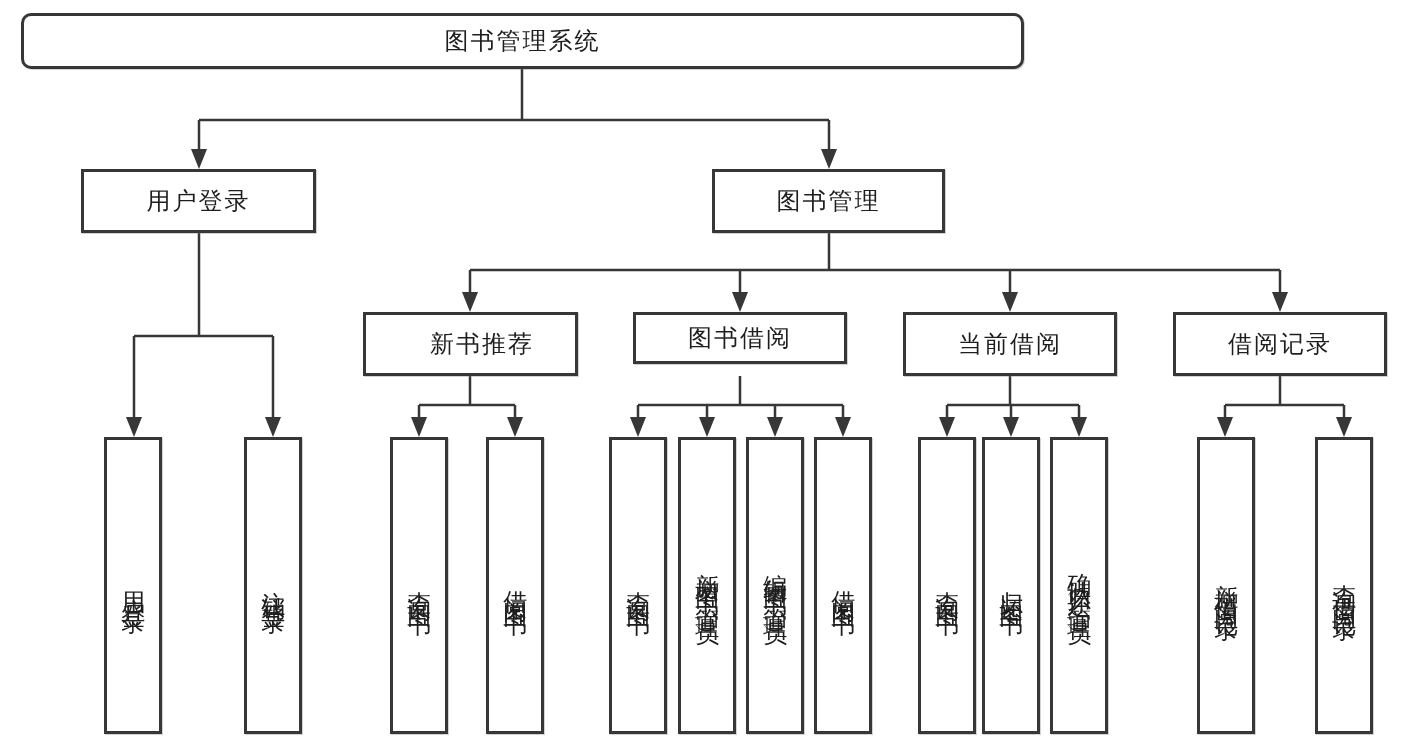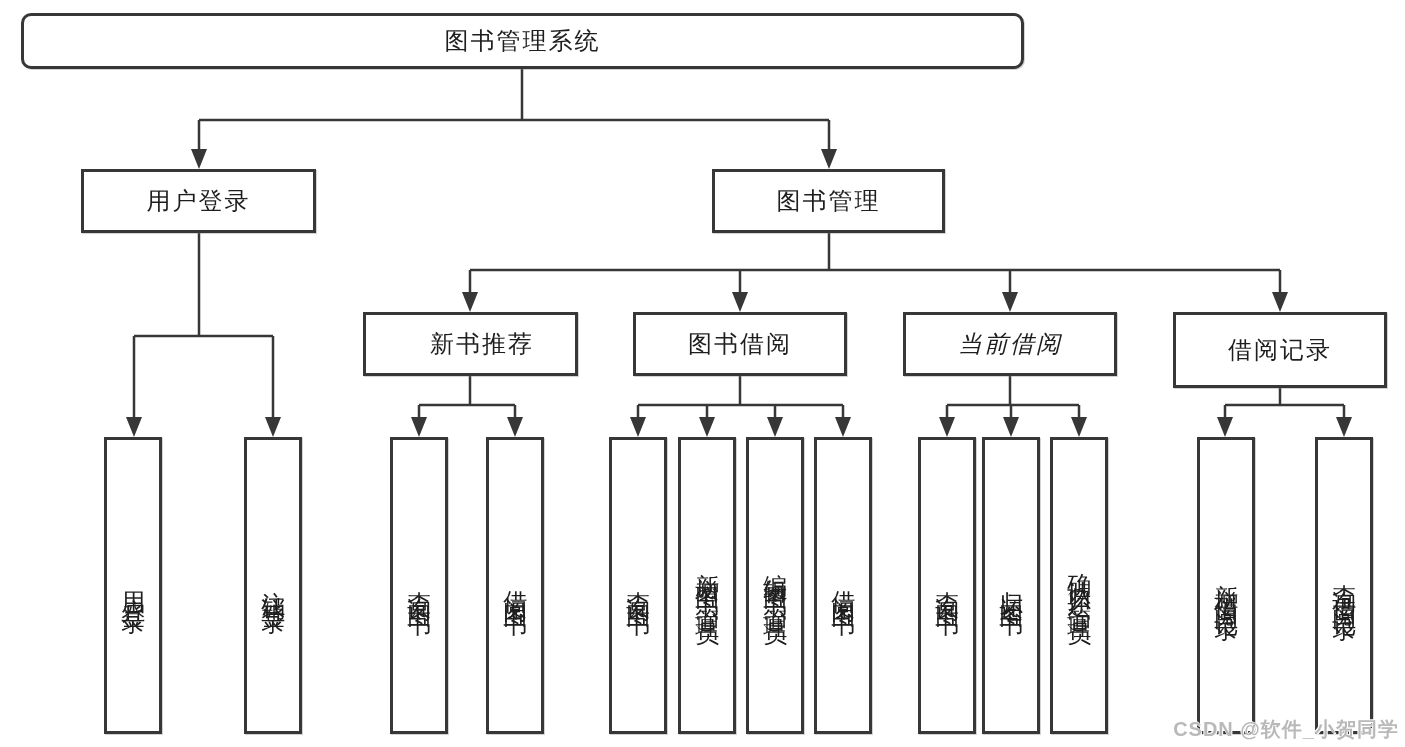--- a/index.html
+++ b/index.html
@@ -47,23 +47,23 @@
     text-orientation: mixed;
     letter-spacing: 7px;
     font-size: 24px;
     padding: 4px 0;
   }
   
   .n-root  { left: 21px;  top: 13px;  width: 1003px; height: 56px; border-radius: 10px; }
   .n-ul    { left: 81px;  top: 169px; width: 235px;  height: 64px; }
   .n-bm    { left: 712px; top: 169px; width: 233px;  height: 64px; }
   .n-nb    { left: 363px; top: 312px; width: 215px;  height: 64px; padding-left: 23px; }
-  .n-bb    { left: 633px; top: 312px; width: 214px;  height: 64px; }
-  .n-cb    { left: 903px; top: 312px; width: 214px;  height: 64px; font-style: italic; }
-  .n-br    { left: 1173px;top: 312px; width: 214px;  height: 76px; }
+  .n-bb    { left: 633px; top: 312px; width: 214px;  height: 52px; }
+  .n-cb    { left: 903px; top: 312px; width: 214px;  height: 64px; }
+  .n-br    { left: 1173px;top: 312px; width: 214px;  height: 64px; }
   
   .leaf { top: 437px; width: 58px; height: 297px; }
   .l-1  { left: 104px;  }
   .l-2  { left: 244px;  }
   .l-3  { left: 390px;  }
   .l-4  { left: 486px;  }
   .l-5  { left: 609px;  }
   .l-6  { left: 678px;  }
   .l-7  { left: 746px;  }
   .l-8  { left: 814px;  }
@@ -176,14 +176,13 @@
   <div class="node leaf l-7">编辑图书（管理员）</div>
   <div class="node leaf l-8">借阅图书</div>
 
   <div class="node leaf l-9">查询图书</div>
   <div class="node leaf l-10">归还图书</div>
   <div class="node leaf l-11">确认归还（管理员）</div>
 
   <div class="node leaf l-12">新增借阅记录</div>
   <div class="node leaf l-13">查询借阅记录</div>
 
-  <div class="watermark">CSDN @软件_小贺同学</div>
 </div>
 
 </body></html>

